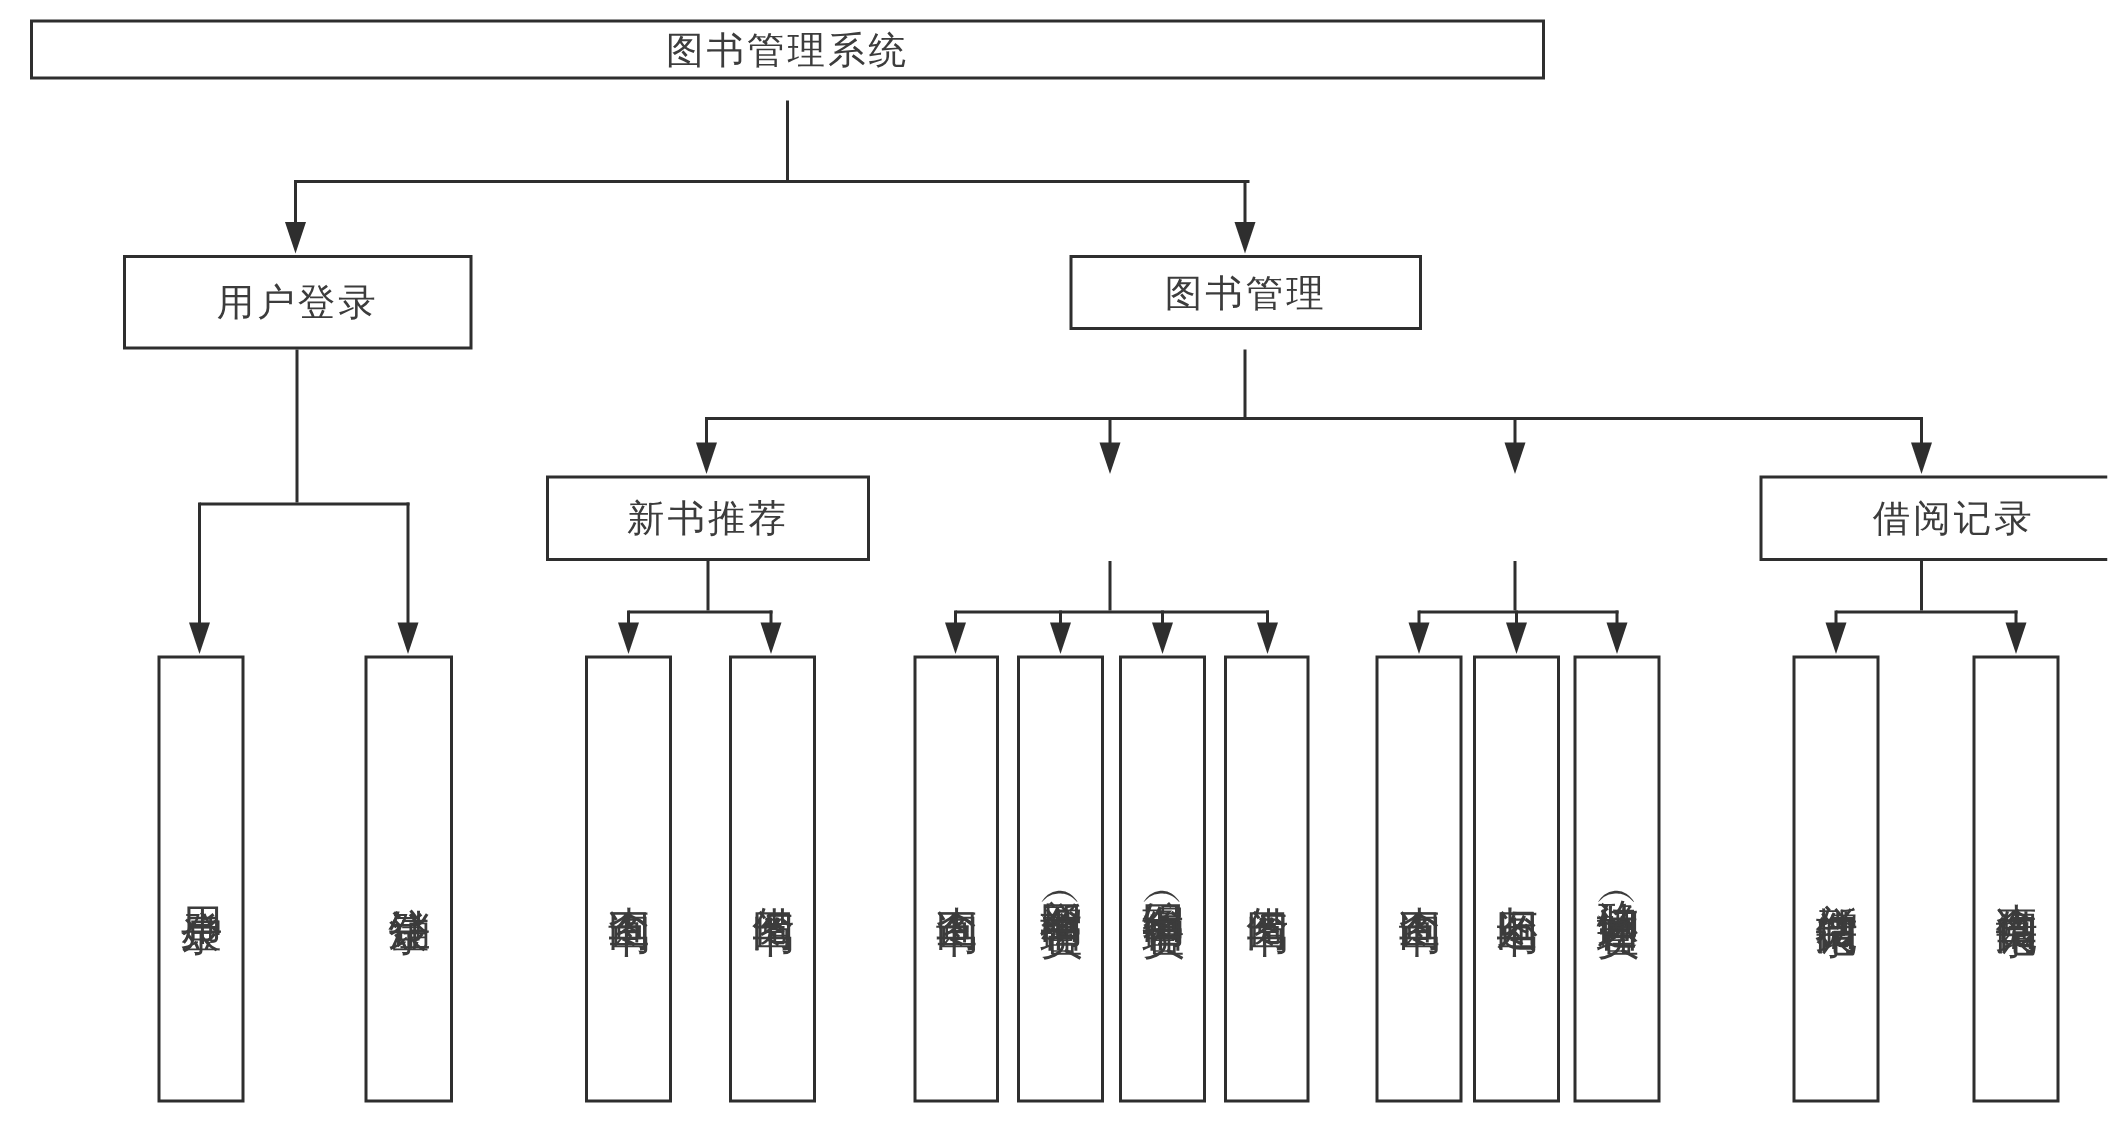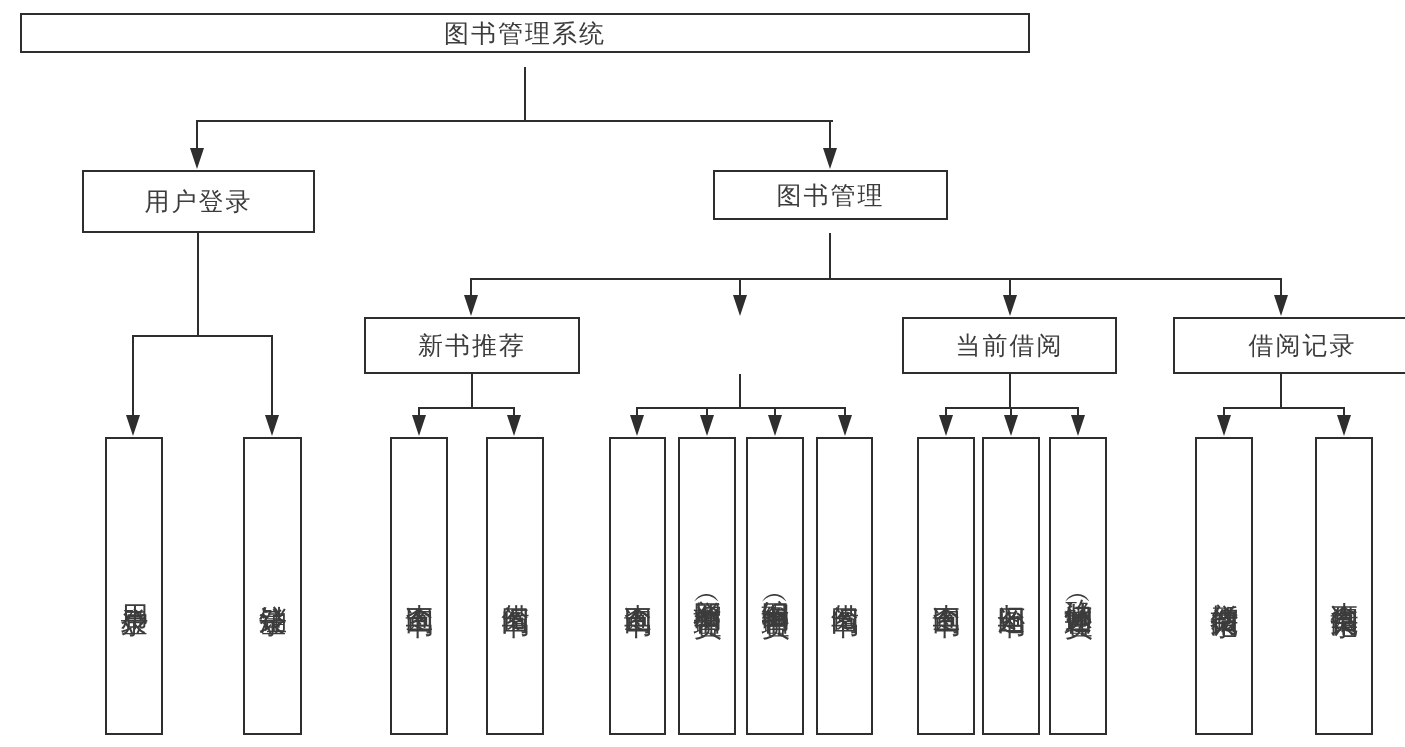--- a/index.html
+++ b/index.html
@@ -64,23 +64,20 @@
   <div class="arrow" style="left:464px;top:295px;"></div>
   <div class="vline" style="left:739px;top:278px;height:20px;"></div>
   <div class="arrow" style="left:733px;top:295px;"></div>
   <div class="vline" style="left:1009px;top:278px;height:20px;"></div>
   <div class="arrow" style="left:1003px;top:295px;"></div>
   <div class="vline" style="left:1280px;top:278px;height:20px;"></div>
   <div class="arrow" style="left:1274px;top:295px;"></div>
 
   <div class="box hbox" style="left:364px;top:317px;width:216px;height:57px;">
     <span>新书推荐</span>
-  </div>
-  <div class="box hbox" style="left:902px;top:317px;width:215px;height:57px;">
-    <span>当前借阅</span>
   </div>
   <div class="box hbox" style="left:1173px;top:317px;width:259px;height:57px;">
     <span>借阅记录</span>
   </div>
 
   <div class="vline" style="left:471px;top:374px;height:33px;"></div>
   <div class="hline" style="left:419px;top:407px;width:96px;"></div>
   <div class="vline" style="left:418px;top:407px;height:12px;"></div>
   <div class="arrow" style="left:412px;top:415px;"></div>
   <div class="vline" style="left:513px;top:407px;height:12px;"></div>

